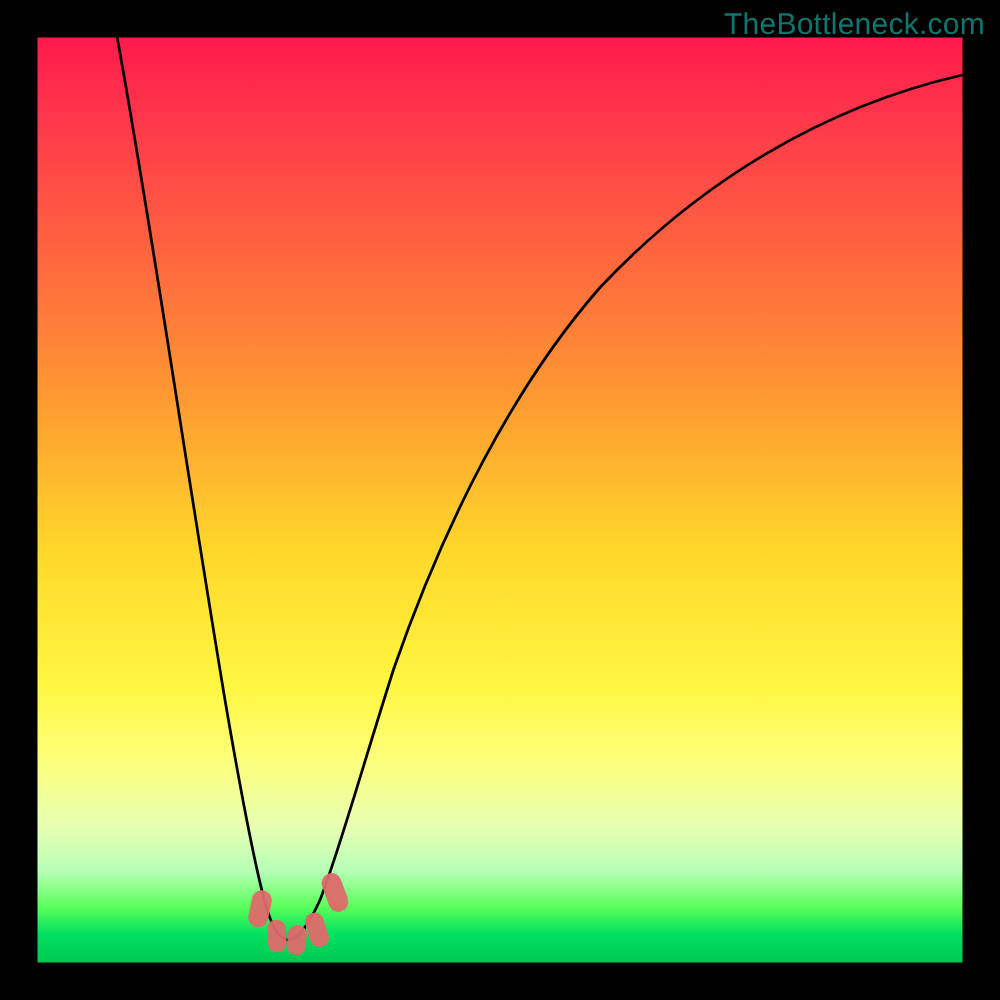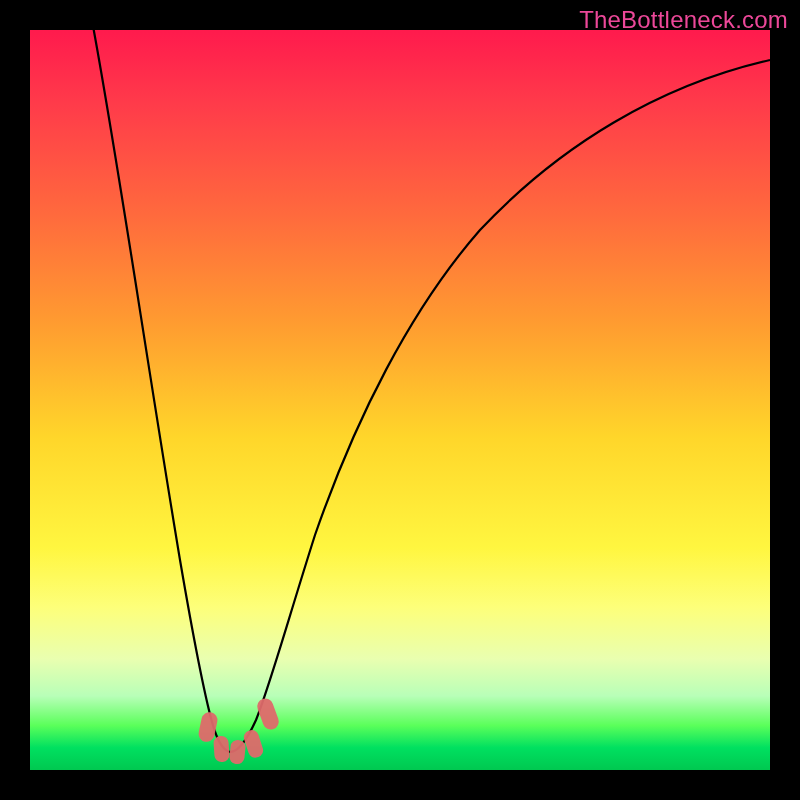--- a/index.html
+++ b/index.html
@@ -29,21 +29,21 @@
       #b8ffb8 90%,
       #5aff5a 94%,
       #00e060 97%,
       #00c850 100%
     );
   }
   .watermark {
     position: absolute;
     top: 6px;
     right: 12px;
-    color: #ec4899;
+    color: #0f766e;
     font-size: 24px;
     letter-spacing: 0.2px;
     font-weight: 500;
   }
   svg.curve {
     position: absolute;
     left: 0;
     top: 0;
     width: 740px;
     height: 740px;

